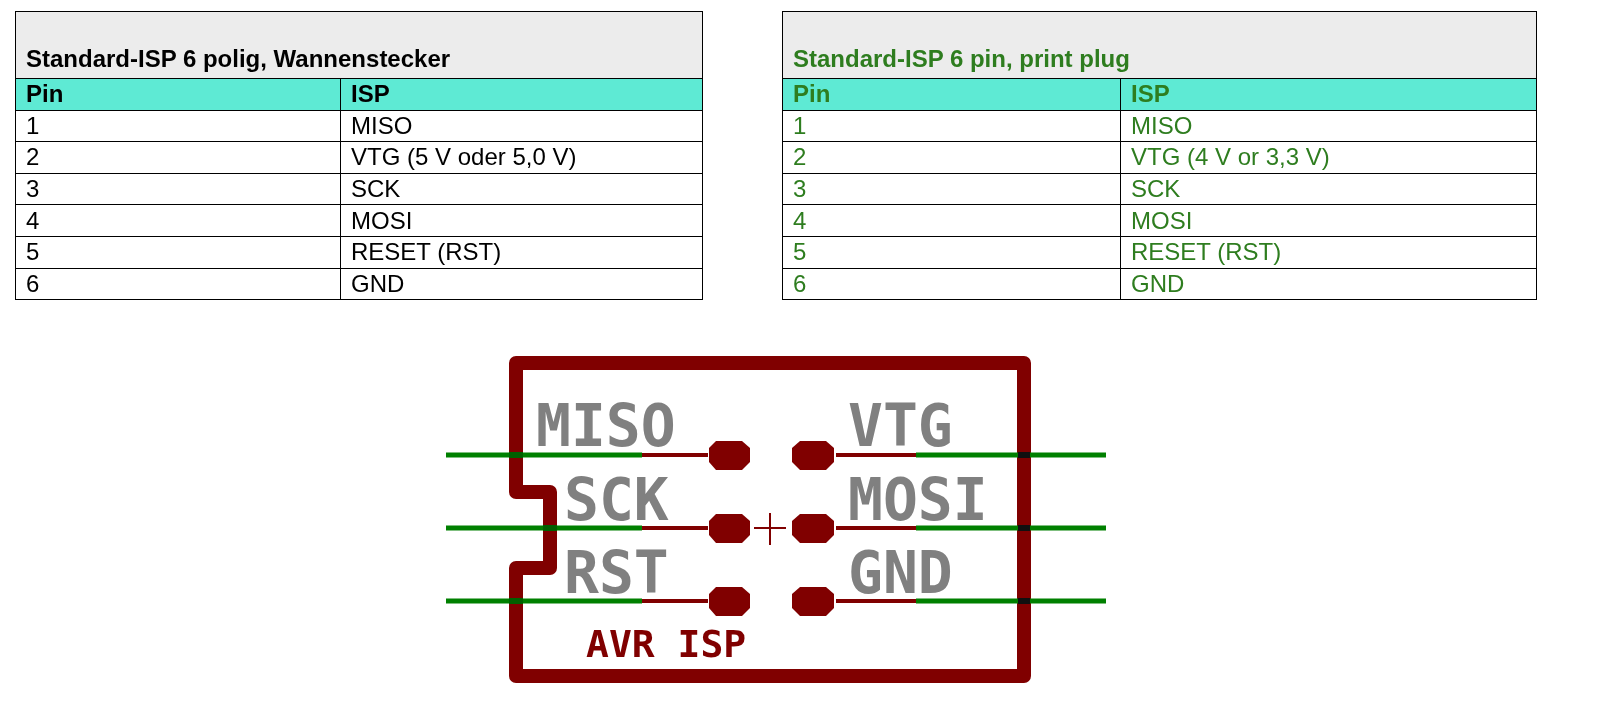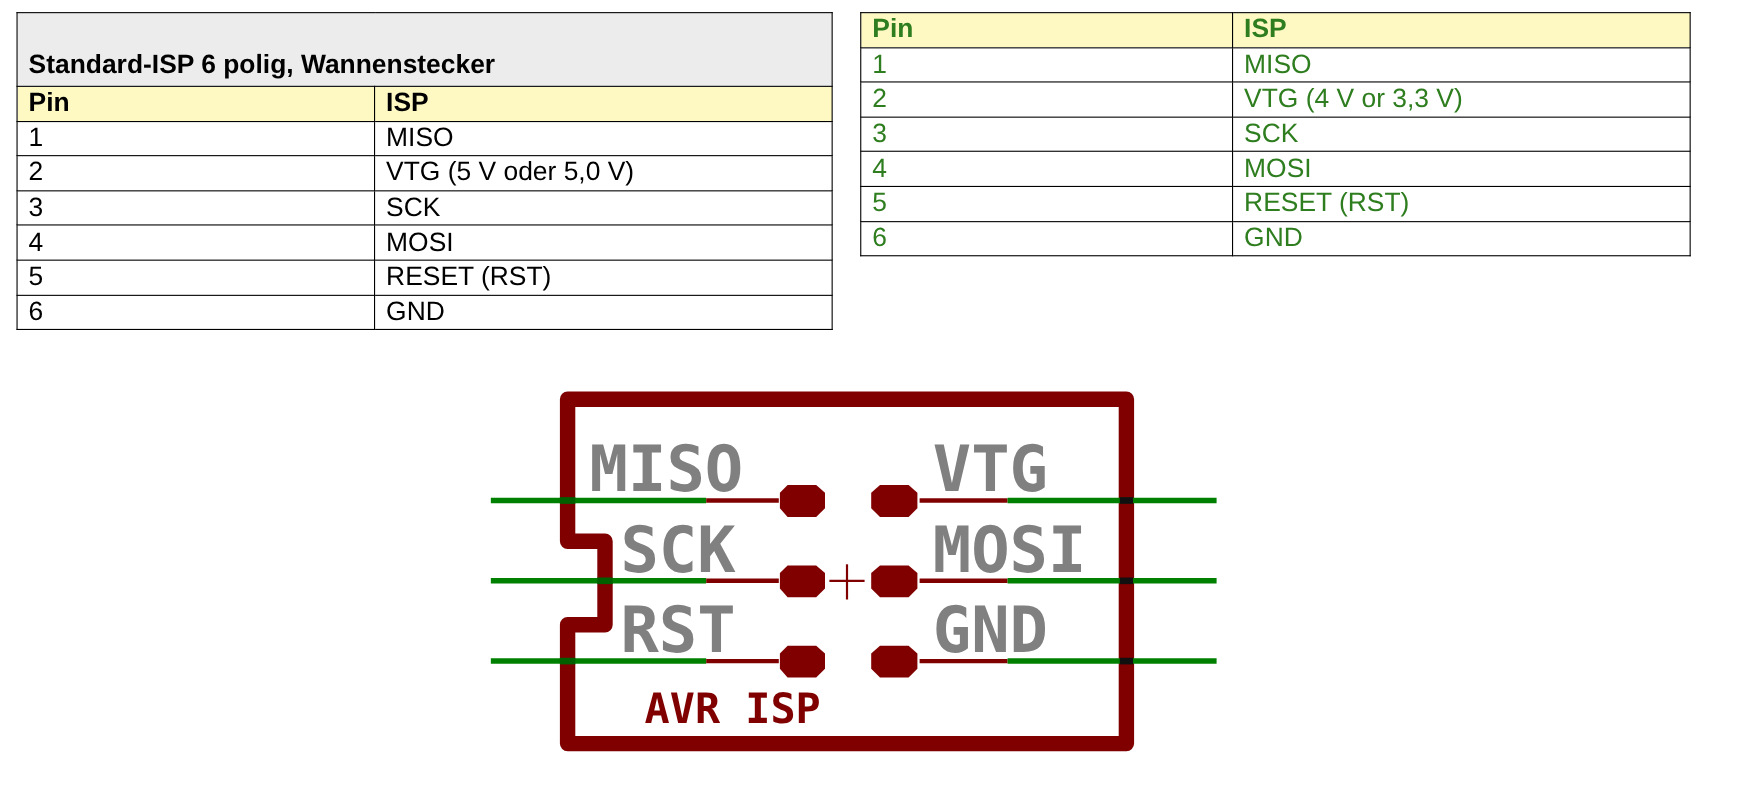--- a/index.html
+++ b/index.html
@@ -1,23 +1,23 @@
 <!DOCTYPE html>
 <html><head>
 <meta charset="utf-8">
 <style>
   html, body { margin:0; padding:0; background:#ffffff; }
   body { width:1604px; height:728px; position:relative; overflow:hidden;
          font-family:"Liberation Sans", sans-serif; }
   .tbl { position:absolute; top:11px; border-collapse:collapse; table-layout:fixed; }
   .tbl td { border:1px solid #000; padding:0 0 0 10px; font-size:24px; line-height:30px; height:30.6px; white-space:nowrap; overflow:hidden; }
   .tbl tr.title td { background:#ececec; height:62px; vertical-align:bottom; padding-bottom:4px; font-weight:bold; }
-  .tbl tr.head td { background:#fef9c3; font-weight:bold; }
+  .tbl tr.head td { background:#5eead4; font-weight:bold; }
   .tbl tr.title td { border-bottom:1px solid #000; }
-  #tbl-de { left:15px; width:742px; color:#000; }
+  #tbl-de { left:15px; width:688px; color:#000; }
   #tbl-en { left:782px; width:755px; color:#2e7d1f; }
   #tbl-en td { color:#2e7d1f; }
   #schematic { position:absolute; left:446px; top:330px; }
   .lbl { font-family:"DejaVu Sans Mono", monospace; }
 </style>
 </head>
 <body>
 
 <table id="tbl-de" class="tbl">
   <colgroup>
@@ -58,20 +58,23 @@
       </tr>
 </tbody>
   </table>
 
 <table id="tbl-en" class="tbl">
   <colgroup>
       <col style="width:338px">
       <col>
     </colgroup>
   <tbody>
+      <tr class="title">
+        <td colspan="2">Standard-ISP 6 pin, print plug</td>
+      </tr>
   <tr class="head">
     <td>Pin</td>
     <td>ISP</td>
   </tr>
   <tr>
         <td>1</td>
         <td>MISO</td>
       </tr>
   <tr>
         <td>2</td>

